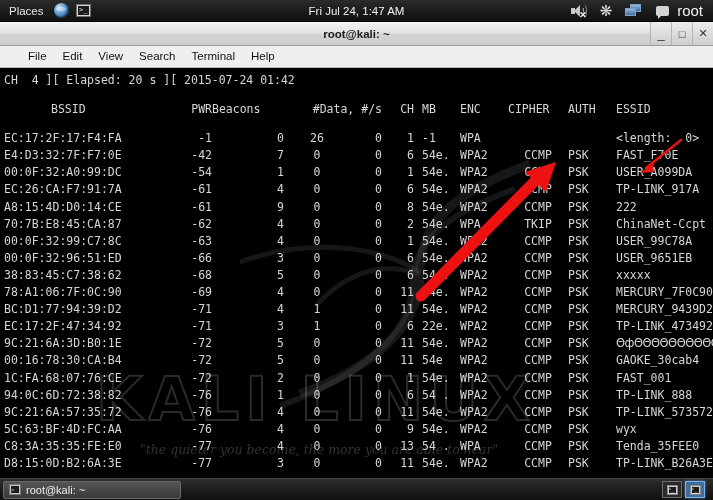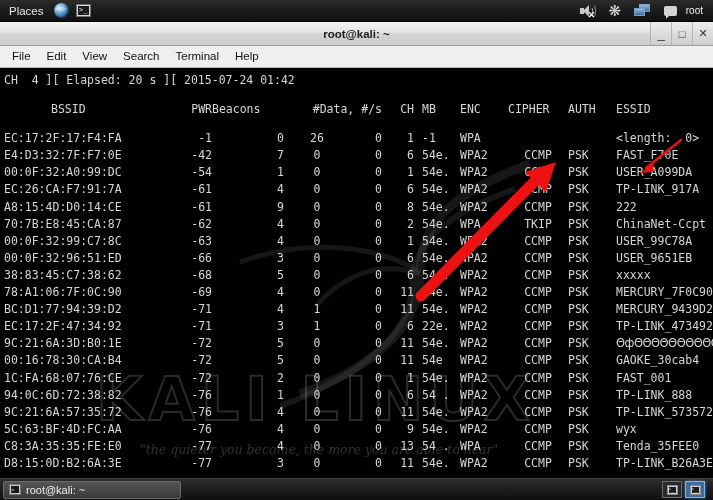--- a/index.html
+++ b/index.html
@@ -66,21 +66,21 @@
   }
   #tray {
     margin-left:auto; display:flex; align-items:center;
     gap:2px; padding-right:6px;
   }
   .tray-btn {
     width:26px; height:20px; display:flex;
     align-items:center; justify-content:center;
     position:relative;
   }
-  .tray-label { font-size:10px; color:#f0f0f0; padding-right:4px; }
+  .tray-label { font-size:15px; color:#f0f0f0; padding-right:4px; }
 
   
   .spk { position:relative; width:16px; height:14px; }
   .spk .body {
     position:absolute; left:1px; top:4px;
     width:4px; height:6px; background:#c9c9c9;
   }
   .spk .cone {
     position:absolute; left:4px; top:1px;
     width:0; height:0;
@@ -144,21 +144,21 @@
     width:21px; height:23px;
     display:flex; align-items:center; justify-content:center;
     font-size:11px; color:#333;
     border-left:1px solid #b4b4b4;
     background:linear-gradient(to bottom,#ededed,#cdcdcd);
   }
   .win-btn.min { align-items:flex-end; padding-bottom:4px; font-size:13px; }
   #menubar {
     height:22px; background:#f0efee;
     border-bottom:1px solid #b9b9b9;
-    display:flex; align-items:center; padding-left:4px;
+    display:flex; align-items:center; padding-left:20px;
   }
   .menu-item {
     font-size:11.5px; color:#111; padding:0 8px;
     line-height:21px; white-space:nowrap;
   }
 
   
   #term {
     position:relative;
     height:410px;
@@ -302,20 +302,21 @@
 
   <div id="top-panel">
     <div class="panel-menu">Places</div>
     <div class="launcher">
         <span class="globe-ico"></span>
       </div>
     <div class="launcher">
         <span class="term-ico"></span>
       </div>
 
+    <div id="panel-clock">Fri Jul 24,  1:47 AM</div>
 
     <div id="tray">
       <div class="tray-btn">
         <span class="spk">
           <span class="body"></span>
             <span class="cone"></span>
           <span class="w1"></span>
             <span class="w2"></span>
           <span class="x">✕</span>
         </span>

